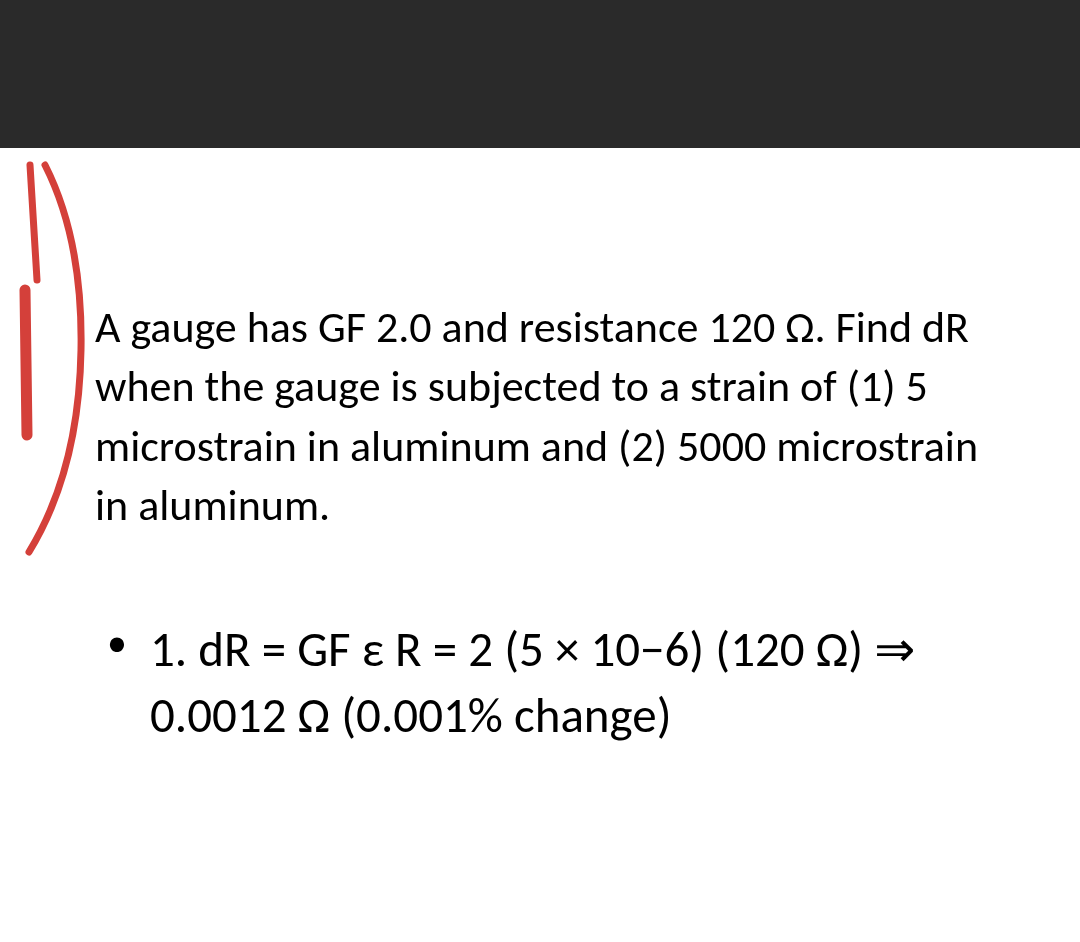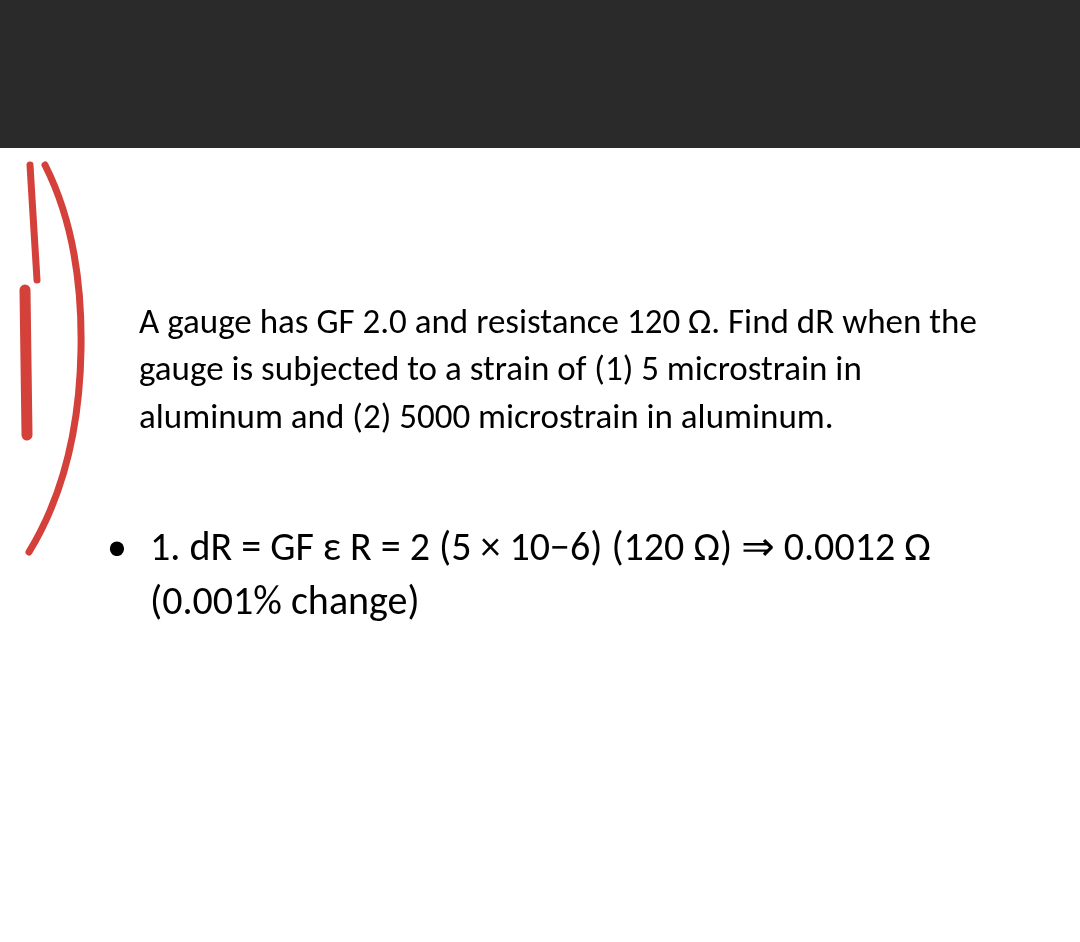--- a/index.html
+++ b/index.html
@@ -27,28 +27,27 @@
     }
     .annotation {
       position: absolute;
       top: 160px;
       left: 5px;
       width: 90px;
       height: 400px;
       pointer-events: none;
     }
     .problem-block {
-      font-size: 35px;
+      font-size: 44px;
       line-height: 1.35;
       margin-bottom: 80px;
-      margin-left: 44px;
     }
     .solution-list {
       list-style: none;
-      font-size: 40px;
+      font-size: 49px;
       line-height: 1.35;
       padding-left: 0;
     }
     .solution-list li {
       position: relative;
       padding-left: 55px;
       margin-bottom: 8px;
     }
     .solution-list li::before {
       content: "•";

